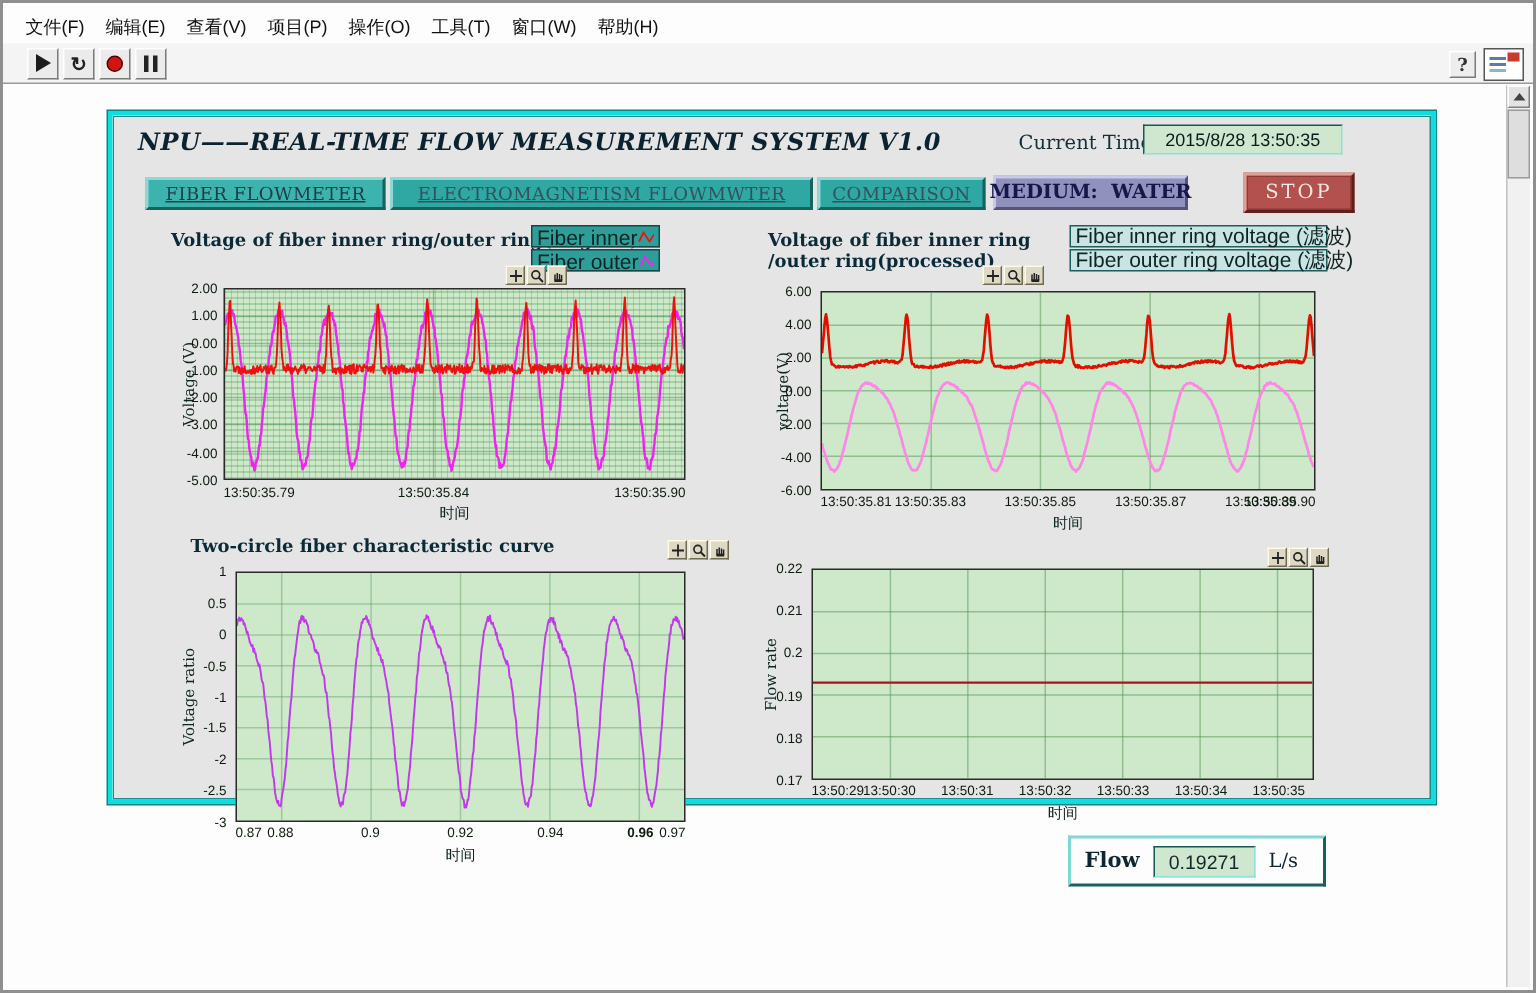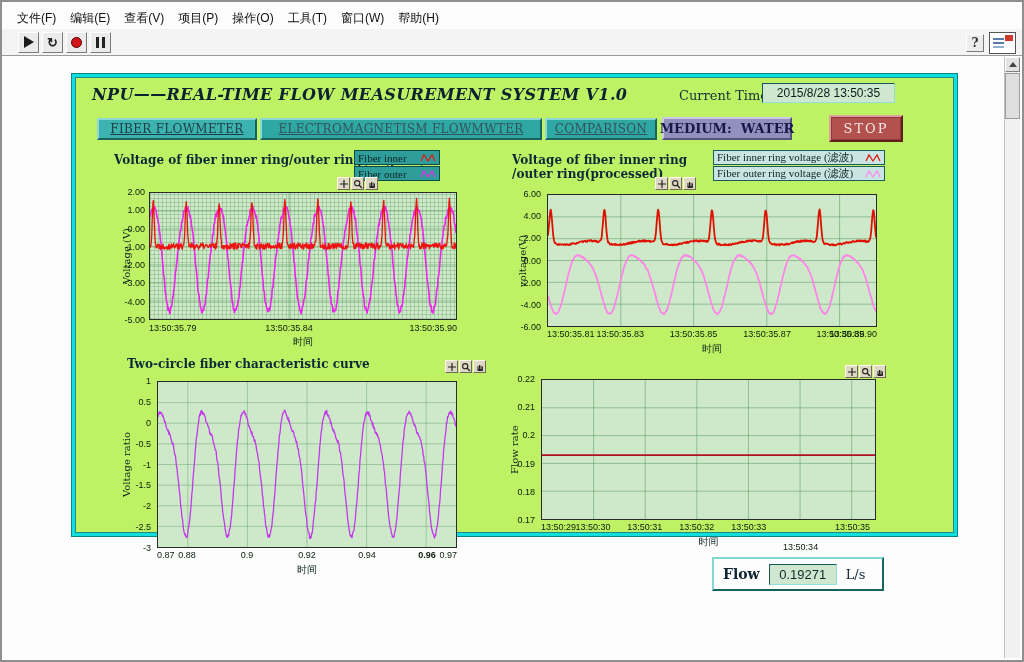--- a/index.html
+++ b/index.html
@@ -19,21 +19,21 @@
   .helpbtn{width:18px;height:18px;background:#ededed;border:1px solid;border-color:#ffffff #7a7a7a #7a7a7a #ffffff;font-family:"DejaVu Serif",serif;font-size:12px;font-weight:bold;color:#333;cursor:pointer}
   .vi-icon{position:relative;width:27px;height:22px;background:#ffffff;border:1px solid #555;cursor:pointer}
   .vi-icon .vi-a{position:absolute;right:2px;top:2px;width:8px;height:6px;background:#cc3a2e}
   .vi-icon .vi-b{position:absolute;left:3px;top:5px;width:11px;height:2px;background:#5a7cab;box-shadow:0 4px 0 #5a7cab,0 8px 0 #93afcf}
   
   .scrollbar{position:absolute;right:2px;top:55px;bottom:2px;width:16px;background:#f1f1f1;border-left:1px solid #c2c2c2}
   .scroll-up{position:absolute;left:0;top:0;width:15px;height:15px;background:#e3e3e3;border:1px solid;border-color:#ffffff #808080 #808080 #ffffff;display:flex;align-items:center;justify-content:center;cursor:pointer}
   .tri-up{width:0;height:0;border-bottom:5px solid #444;border-left:4px solid transparent;border-right:4px solid transparent}
   .scroll-thumb{position:absolute;left:0;top:16px;width:15px;height:46px;background:#dedede;border:1px solid #9c9c9c;cursor:pointer}
   
-  .panel{position:absolute;left:70px;top:72px;width:885px;height:462px;background:#bef264;border:3px solid #10dede;box-shadow:0 0 0 1px #0a8585, inset 0 0 0 1px #1d8c88}
+  .panel{position:absolute;left:70px;top:72px;width:885px;height:462px;background:#e5e5e5;border:3px solid #10dede;box-shadow:0 0 0 1px #0a8585, inset 0 0 0 1px #1d8c88}
   .app-title{position:absolute;left:17px;top:8px;font-family:"DejaVu Serif",serif;font-style:italic;font-weight:bold;font-size:16px;letter-spacing:.4px;color:#0b2230;white-space:nowrap}
   .time-label{position:absolute;left:604px;top:11px;font-family:"DejaVu Serif",serif;font-size:13px;color:#142f3a;white-space:nowrap}
   .time-box{position:absolute;left:687px;top:6px;width:133px;height:20px;background:#cfe7cf;border:1px solid;border-color:#155a58 #8fe0dc #8fe0dc #155a58;font-size:12px;color:#0b1b1b;display:flex;align-items:center;justify-content:center;white-space:nowrap}
   .tab{position:absolute;top:41px;height:22px;background:#2fa7a3;border:2px solid;border-color:#8fd8d4 #15625f #15625f #8fd8d4;display:flex;align-items:center;justify-content:center;cursor:pointer}
   .tab.active{background:#3cb3af}
   .tab-label{font-family:"DejaVu Serif",serif;font-size:12px;color:#32535c;text-decoration:underline;white-space:nowrap;letter-spacing:.3px}
   .tab.active .tab-label{color:#1d3d47;font-weight:normal}
   .medium-box{position:absolute;left:587px;top:40px;width:130px;height:23px;background:#9191be;border:2px solid;border-color:#c9c9e5 #53537c #53537c #c9c9e5;font-family:"DejaVu Serif",serif;font-weight:bold;font-size:13px;color:#16164a;display:flex;align-items:center;justify-content:center;white-space:pre}
   .stop-btn{position:absolute;left:754px;top:38px;width:74px;height:27px;background:#b2514d;border:2px solid;border-color:#dda09b #5f201d #5f201d #dda09b;box-shadow:inset 0 0 0 1px #8c3a36;font-family:"DejaVu Serif",serif;font-size:13px;letter-spacing:2px;color:#f4e7e4;cursor:pointer}
   
@@ -51,21 +51,21 @@
   .xtick.mid{transform:translateX(-50%)}
   .xtick.last{transform:translateX(-100%)}
   .ylabel{position:absolute;writing-mode:vertical-rl;transform:rotate(180deg);display:flex;align-items:center;justify-content:center;font-family:"DejaVu Serif",serif;font-size:10px;color:#0c2420;white-space:nowrap}
   .xlabel{position:absolute;text-align:center;font-family:"DejaVu Serif",serif;font-size:10px;color:#0c2420}
   .palette{position:absolute;display:flex;gap:1px}
   .pbtn{width:13px;height:13px;background:#ded9c4;border:1px solid;border-color:#fffbe8 #6f6a50 #6f6a50 #fffbe8;display:inline-flex;align-items:center;justify-content:center;padding:0;cursor:pointer}
   .legend{position:absolute;display:flex;flex-direction:column;gap:1px}
   .lg-item{height:15px;display:flex;align-items:center;justify-content:space-between;padding:0 3px;border:1px solid #0f4a48;cursor:pointer}
   .lg-dark .lg-item{background:#2f9e9a}
   .lg-light .lg-item{background:#c9e4e2;border-color:#19605d}
-  .lg-label{font-family:Liberation Serif, serif;font-size:11px;color:#0c2424;white-space:nowrap}
+  .lg-label{font-family:Liberation Sans, sans-serif;font-size:14px;color:#0c2424;white-space:nowrap}
   
   .freq-group{position:absolute;left:427px;top:483px;width:196px;height:30px;border:1px solid;border-color:#7fd8d4 #15625f #15625f #7fd8d4;display:flex;align-items:center;padding:0 6px;gap:7px}
   .freq-label{font-family:"DejaVu Serif",serif;font-weight:bold;font-size:14px;letter-spacing:1px;color:#f01a10;white-space:nowrap}
   .flow-group{position:absolute;left:637px;top:480px;width:172px;height:34px;border:2px solid;border-color:#7fd8d4 #15625f #15625f #7fd8d4;display:flex;align-items:center;padding:0 9px;gap:9px}
   .flow-label{font-family:"DejaVu Serif",serif;font-weight:bold;font-size:14px;color:#0e2633}
   .val-box{background:#cfe7cf;border:1px solid;border-color:#155a58 #8fe0dc #8fe0dc #155a58;height:21px;display:inline-flex;align-items:center;justify-content:center;padding:0 5px;font-size:13px}
   .val-box.red{color:#e02a1a;min-width:54px}
   .val-box.dark{color:#102a2a;min-width:68px}
   .unit-red{font-family:"DejaVu Serif",serif;font-weight:bold;font-size:13px;color:#e02a1a;background:#cfe7cf;border:1px solid;border-color:#155a58 #8fe0dc #8fe0dc #155a58;height:21px;display:inline-flex;align-items:center;padding:0 5px}
   .flow-unit{font-family:"DejaVu Serif",serif;font-size:13px;color:#0e2633}
@@ -373,21 +373,21 @@
             <line x1="309.69" y1="0" x2="309.69" y2="139" stroke="rgba(70,140,70,0.45)" stroke-width="1"></line>
             <polyline points="0.0,75.1 333.0,75.1" fill="none" stroke="#b01020" stroke-width="1.6" stroke-linejoin="round"></polyline>
           </svg>
         </div>
       <div class="xticks" style="left:38px;top:157px;width:335px;height:11px">
           <span class="tick xtick first" style="left: 0%;">13:50:29</span>
           <span class="tick xtick mid" style="left: 15.5%;">13:50:30</span>
           <span class="tick xtick mid" style="left: 31%;">13:50:31</span>
           <span class="tick xtick mid" style="left: 46.5%;">13:50:32</span>
           <span class="tick xtick mid" style="left: 62%;">13:50:33</span>
-          <span class="tick xtick mid" style="left: 77.5%; margin-top: 20px;">13:50:34</span>
+          <span class="tick xtick mid" style="left: 77.5%;">13:50:34</span>
           <span class="tick xtick mid" style="left: 93%;">13:50:35</span>
         </div>
       <div class="xlabel" style="left:38px;top:170px;width:335px">时间</div>
     </div>
 
     <div class="flow-group">
       <span class="flow-label">Flow</span>
       <span class="val-box dark">0.19271</span>
       <span class="flow-unit">L/s</span>
     </div>

